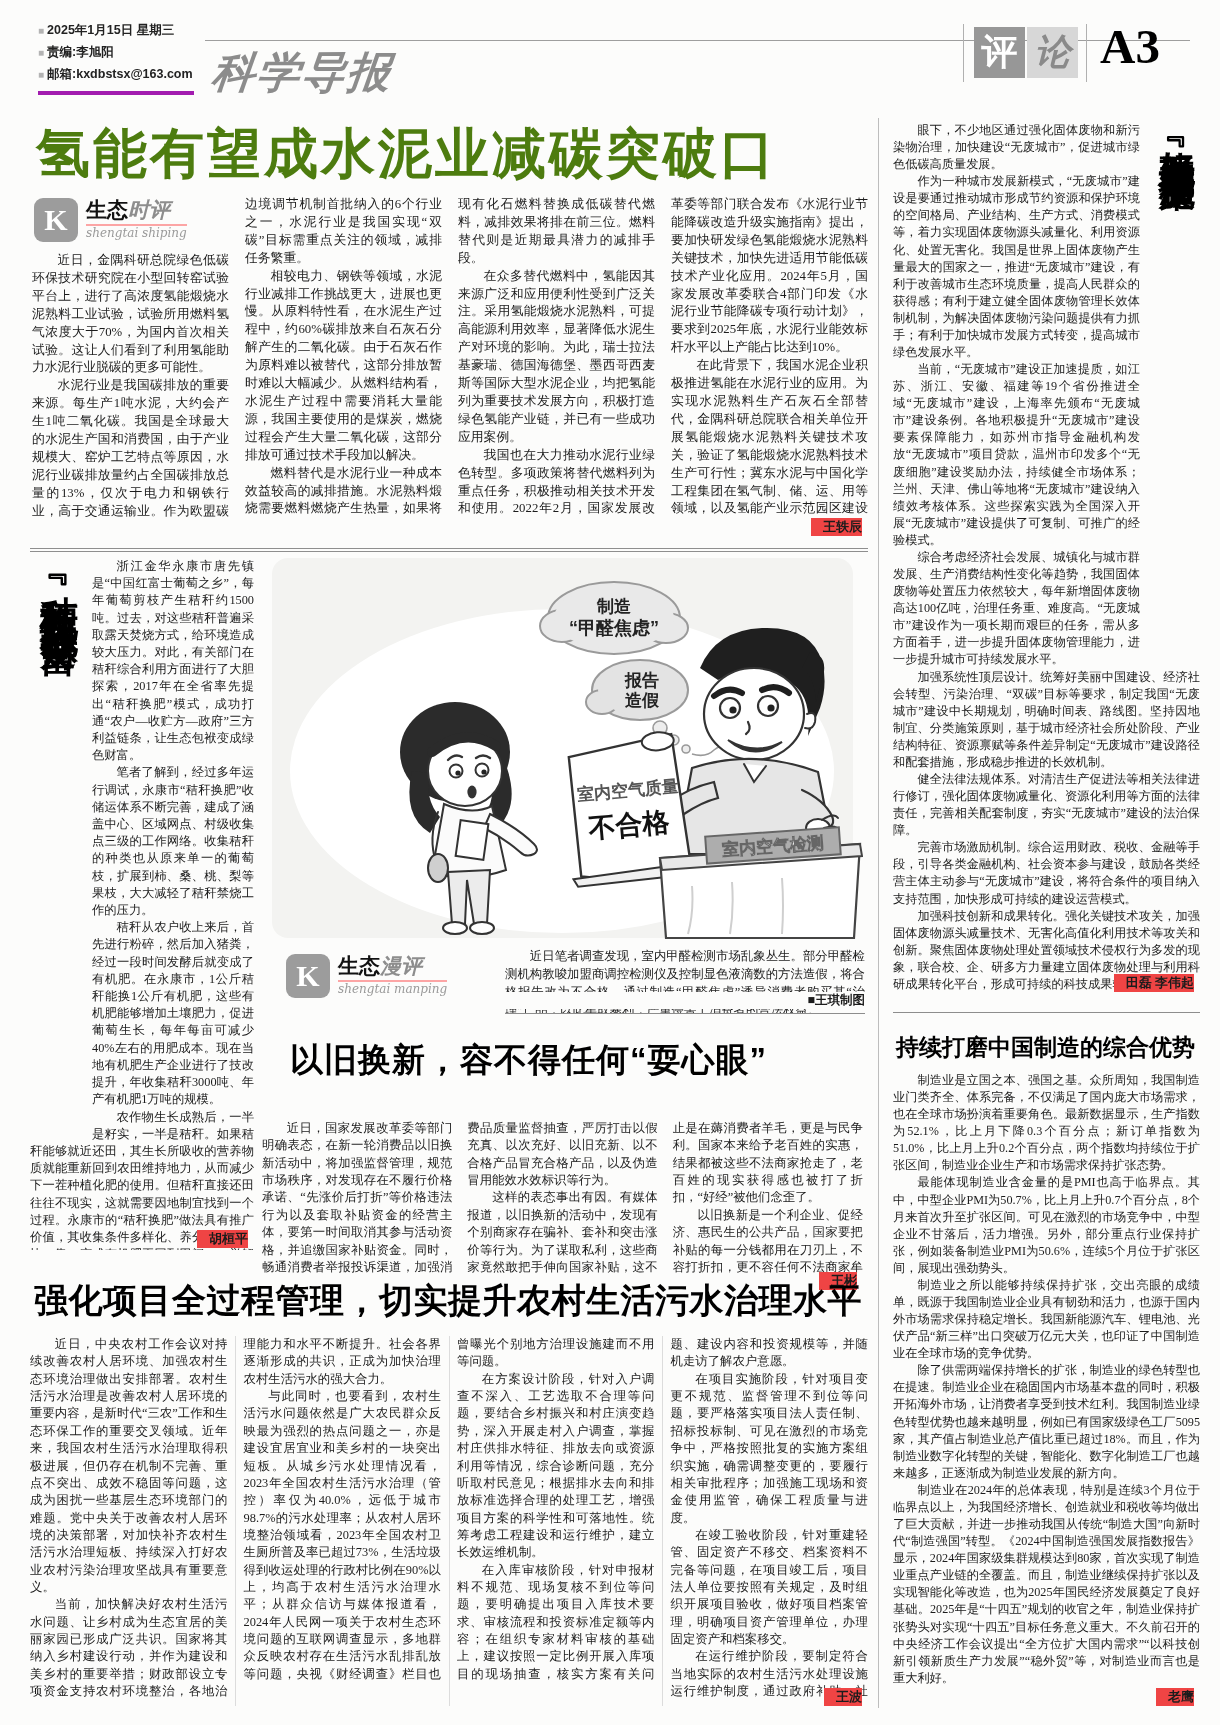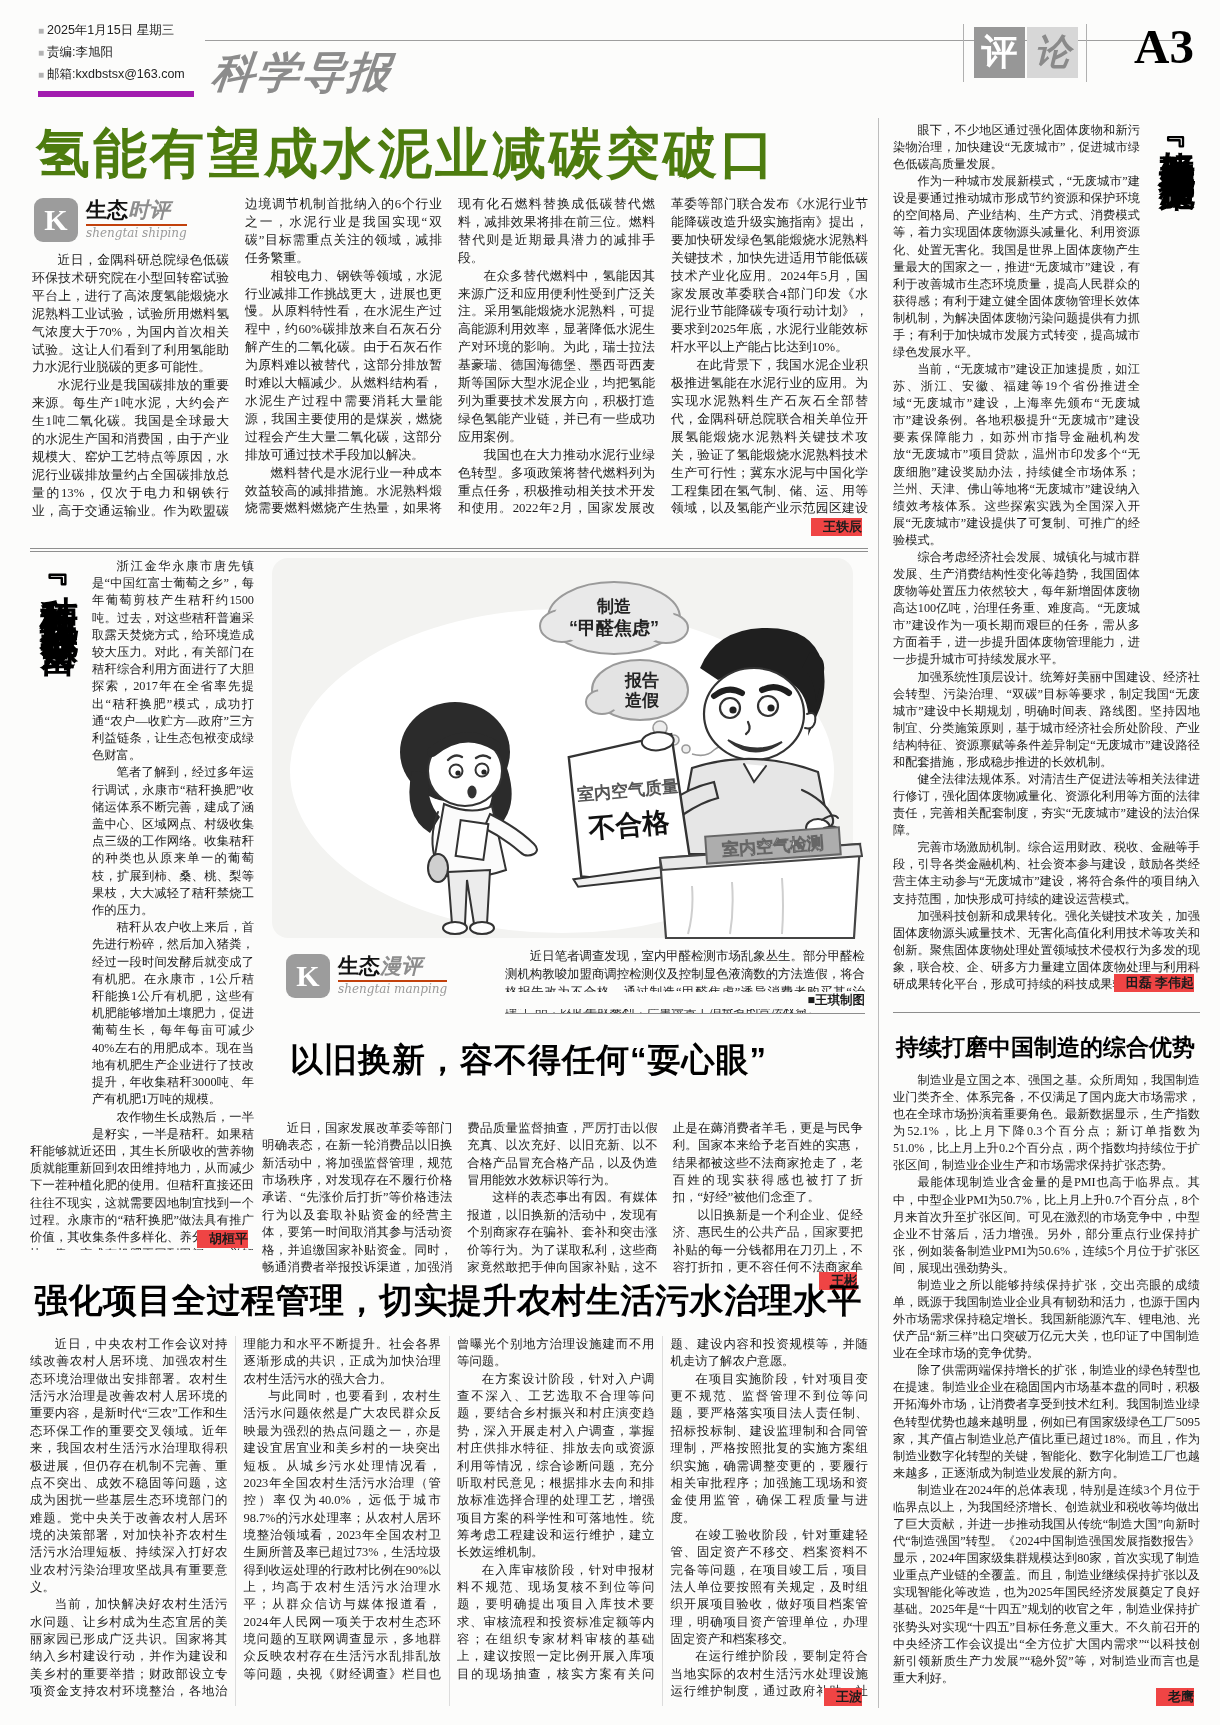--- a/index.html
+++ b/index.html
@@ -6,51 +6,51 @@
   html,body { background:#ffffff; }
   .page {
     position:relative; width:1220px; height:1725px; margin:0 auto;
     background:#fcfcfb; overflow:hidden;
     font-family:"Liberation Serif","DejaVu Serif",serif; color:#1c1c1c;
   }
   .abs { position:absolute; }
 
   
   .date-block { left:38px; top:20px; width:156px; font-family:"Liberation Sans","DejaVu Sans",sans-serif;
-    font-size:12.5px; font-weight:normal; color:#222; line-height:1.75; border-bottom:6px solid #a21caf; padding-bottom:5px;}
+    font-size:12.5px; font-weight:bold; color:#222; line-height:1.75; border-bottom:4px solid #a21caf; padding-bottom:5px;}
   .date-block .sq { color:#b3b3b3; font-size:10px; margin-right:3px; }
   .head-rule { left:205px; top:40px; width:985px; height:1px; background:#9e9e9e; }
   .masthead { left:212px; top:44px; font-size:43px; font-weight:bold; font-style:italic;
     color:#8c8c8c; letter-spacing:2px; transform:skewX(-6deg); font-family:"DejaVu Serif",serif; }
   .plabel-bar { top:24px; width:1px; height:58px; background:#b0b0b0; }
   .pbox { top:27px; width:51px; height:51px; display:flex; align-items:center; justify-content:center;
     font-size:36px; font-weight:900; }
   .pbox-dark { left:974px; background:#979797; color:#ffffff; font-family:"Liberation Sans",sans-serif;}
   .pbox-light { left:1027px; background:#d7d7d7; color:#8a8a8a; font-style:italic; font-family:"DejaVu Serif",serif;}
-  .page-no { left:1100px; top:18px; font-size:49px; font-weight:bold; color:#000; font-family:"Liberation Serif",serif;margin-left:34px; }
+  .page-no { left:1100px; top:18px; font-size:49px; font-weight:bold; color:#000; font-family:"Liberation Serif",serif; }
 
   
   p.body { text-indent:2em; text-align:justify; line-height:1.4; }
   .byline { position:absolute; right:6px; bottom:2px; font-weight:bold; font-size:13px;
     background:#ef4444; padding-left:12px; }
 
   
   .cement-headline { left:36px; top:118px; width:830px; font-family:"Liberation Sans","DejaVu Sans",sans-serif;
     font-size:54px; font-weight:900; letter-spacing:3px; color:#4d7c0f; white-space:nowrap; }
   .cement-body { left:32px; top:196px; width:836px; height:338px; overflow:hidden;
     column-count:4; column-gap:16px; font-size:12.8px; }
   .cement-wrap { left:32px; top:196px; width:836px; height:342px; }
   .rule-double { left:30px; top:548px; width:838px; height:4px; border-top:1px solid #8e8e8e; border-bottom:1px solid #8e8e8e; }
 
   
   .badge { display:flex; gap:8px; margin:2px 4px 10px 2px; break-inside:avoid; }
   .kbox { width:44px; height:44px; border-radius:9px; background:#9c9c9c; color:#fff;
     font-family:"Liberation Serif",serif; font-size:30px; font-weight:bold;
     display:flex; align-items:center; justify-content:center; flex:0 0 auto; }
-  .badge-txt { border-bottom:2px solid #c2410c; padding-bottom:2px; }
+  .badge-txt { border-bottom:2px solid #fca5a5; padding-bottom:2px; }
   .badge-cn { font-size:21px; line-height:1.1; white-space:nowrap; }
   .badge-cn .b1 { font-weight:900; color:#111; font-family:"Liberation Sans",sans-serif; }
   .badge-cn .b2 { color:#8d8d8d; font-style:italic; font-weight:bold; font-family:"DejaVu Serif",serif;}
   .badge-py { font-size:12px; color:#9a9a9a; font-style:italic; font-family:"DejaVu Serif",serif; }
 
   
   .straw { left:30px; top:558px; width:224px; height:692px; overflow:hidden; font-size:12.3px; }
   .straw-headline { float:left; writing-mode:vertical-rl; font-family:"Liberation Sans",sans-serif;
     font-size:38px; font-weight:900; color:#000; height:562px; width:52px; margin:4px 10px 6px 0;
     letter-spacing:4px; line-height:1.25; }
@@ -259,21 +259,21 @@
   </div>
 
   <h2 class="abs sewage-headline">强化项目全过程管理，切实提升农村生活污水治理水平</h2>
   <div class="abs sewage-wrap">
     <div class="sewage-body">
       <p class="body">近日，中央农村工作会议对持续改善农村人居环境、加强农村生态环境治理做出安排部署。农村生活污水治理是改善农村人居环境的重要内容，是新时代“三农”工作和生态环保工作的重要交叉领域。近年来，我国农村生活污水治理取得积极进展，但仍存在机制不完善、重点不突出、成效不稳固等问题，这成为困扰一些基层生态环境部门的难题。党中央关于改善农村人居环境的决策部署，对加快补齐农村生活污水治理短板、持续深入打好农业农村污染治理攻坚战具有重要意义。</p>
       <p class="body">当前，加快解决好农村生活污水问题、让乡村成为生态宜居的美丽家园已形成广泛共识。国家将其纳入乡村建设行动，并作为建设和美乡村的重要举措；财政部设立专项资金支持农村环境整治，各地治理能力和水平不断提升。社会各界逐渐形成的共识，正成为加快治理农村生活污水的强大合力。</p>
       <p class="body">与此同时，也要看到，农村生活污水问题依然是广大农民群众反映最为强烈的热点问题之一，亦是建设宜居宜业和美乡村的一块突出短板。从城乡污水处理情况看，2023年全国农村生活污水治理（管控）率仅为40.0%，远低于城市98.7%的污水处理率；从农村人居环境整治领域看，2023年全国农村卫生厕所普及率已超过73%，生活垃圾得到收运处理的行政村比例在90%以上，均高于农村生活污水治理水平；从群众信访与媒体报道看，2024年人民网一项关于农村生态环境问题的互联网调查显示，多地群众反映农村存在生活污水乱排乱放等问题，央视《财经调查》栏目也曾曝光个别地方治理设施建而不用等问题。</p>
       <p class="body">在方案设计阶段，针对入户调查不深入、工艺选取不合理等问题，要结合乡村振兴和村庄演变趋势，深入开展走村入户调查，掌握村庄供排水特征、排放去向或资源利用等情况，综合诊断问题，充分听取村民意见；根据排水去向和排放标准选择合理的处理工艺，增强项目方案的科学性和可落地性。统筹考虑工程建设和运行维护，建立长效运维机制。</p>
       <p class="body">在入库审核阶段，针对申报材料不规范、现场复核不到位等问题，要明确提出项目入库技术要求、审核流程和投资标准定额等内容；在组织专家材料审核的基础上，建议按照一定比例开展入库项目的现场抽查，核实方案有关问题、建设内容和投资规模等，并随机走访了解农户意愿。</p>
-      <p class="body">在项目实施阶段，针对项目变更不规范、监督管理不到位等问题，要严格落实项目法人责任制、招标投标制、建设监理制和合同管理制，严格按照批复的实施方案组织实施，确需调整变更的，要履行相关审批程序；加强施工现场和资金使用监管，确保工程质量与进度。</p>
+      <p class="body">在项目实施阶段，针对项目变更不规范、监督管理不到位等问题，要严格落实项目法人责任制、招标投标制、可见在激烈的市场竞争中，严格按照批复的实施方案组织实施，确需调整变更的，要履行相关审批程序；加强施工现场和资金使用监管，确保工程质量与进度。</p>
       <p class="body">在竣工验收阶段，针对重建轻管、固定资产不移交、档案资料不完备等问题，在项目竣工后，项目法人单位要按照有关规定，及时组织开展项目验收，做好项目档案管理，明确项目资产管理单位，办理固定资产和档案移交。</p>
       <p class="body">在运行维护阶段，要制定符合当地实际的农村生活污水处理设施运行维护制度，通过政府补助、社会参与、村级自筹、群众缴费等方式，建立多元化运维资金投入机制，保障设施稳定运行。</p>
 
     </div>
     <span class="byline">王波</span>
   </div>
 
   <div class="abs main-vrule"></div>
 
   <div class="abs nowaste">

